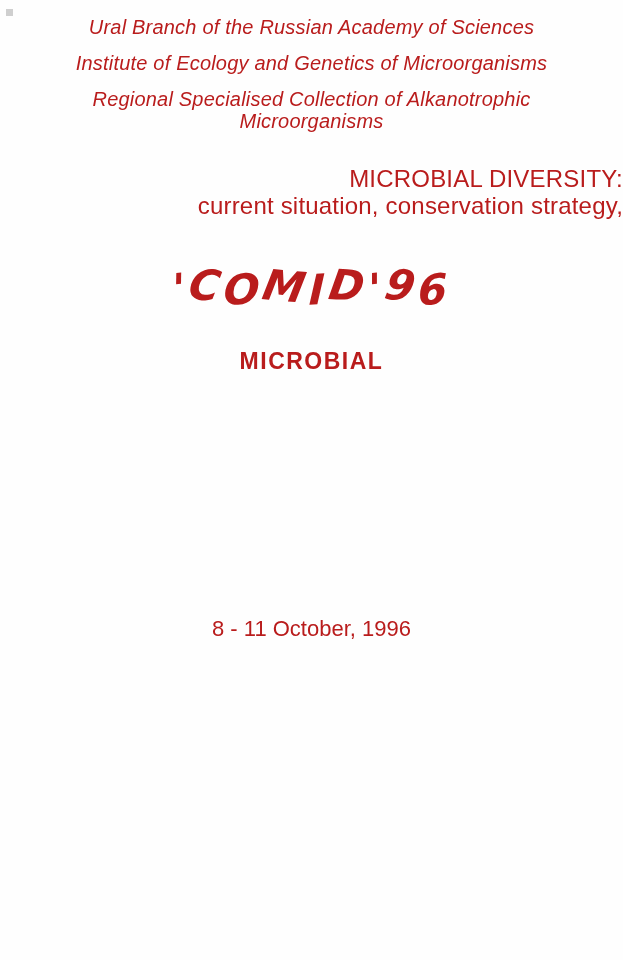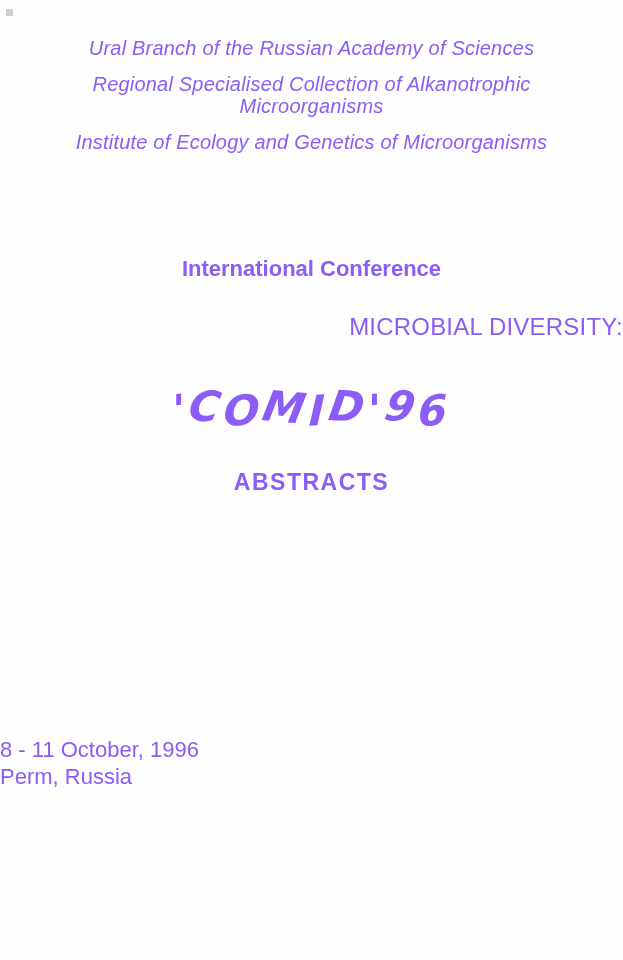--- a/index.html
+++ b/index.html
@@ -6,25 +6,25 @@
     margin: 0;
     padding: 0;
     background: #e8e8e8;
   }
   .page {
     position: relative;
     width: 623px;
     height: 960px;
     margin: 0 auto;
     background: #fefefe;
-    color: #8b5cf6;
+    color: #b91c1c;
     font-family: "Liberation Sans", sans-serif;
     overflow: hidden;
     box-sizing: border-box;
-    padding-top: 37px;
+    padding-top: 16px;
   }
   
   .scan-speck {
     position: absolute;
     left: 6px;
     top: 9px;
     width: 7px;
     height: 7px;
     background: #cfcfcf;
   }
@@ -72,45 +72,45 @@
   .abstracts-label {
     margin-top: 36px;
     text-align: center;
     font-weight: bold;
     font-size: 23px;
     line-height: 24px;
     letter-spacing: 1.5px;
   }
   .footer-block {
     margin-top: 242px;
+    text-align: center;
     font-size: 22px;
     line-height: 27px;
   }
 </style>
 </head>
 <body>
 
 <div class="page">
 
   <div class="scan-speck"></div>
 
   <div class="affiliations">
     <div class="affiliation">Ural Branch of the Russian Academy of Sciences</div>
+    <div class="affiliation">Institute of Ecology and Genetics of Microorganisms</div>
     <div class="affiliation">Regional Specialised Collection of Alkanotrophic Microorganisms</div>
-    <div class="affiliation">Institute of Ecology and Genetics of Microorganisms</div>
   </div>
 
-  <div class="conference-label">International Conference</div>
 
   <div class="title-block">
     <div>MICROBIAL DIVERSITY:</div>
+    <div>current situation, conservation strategy,</div>
   </div>
 
   <div class="logo"><span style="transform: rotate(-5deg) translateY(1px);">'</span><span style="transform: rotate(4deg) translateY(-2px);">C</span><span style="transform: rotate(-3deg) translateY(2px);">O</span><span style="transform: rotate(5deg) translateY(-1px);">M</span><span style="transform: rotate(-4deg) translateY(2px);">I</span><span style="transform: rotate(3deg) translateY(-2px);">D</span><span style="transform: rotate(-6deg) translateY(1px);">'</span><span style="transform: rotate(0deg) translateY(0px);"> </span><span style="transform: rotate(5deg) translateY(-2px);">9</span><span style="transform: rotate(-6deg) translateY(2px);">6</span></div>
 
-  <div class="abstracts-label">ABSTRACTS</div>
+  <div class="abstracts-label">MICROBIAL</div>
 
   <div class="footer-block">
     <div>8 - 11 October, 1996</div>
-    <div>Perm, Russia</div>
   </div>
 
 </div>
 
 </body></html>

